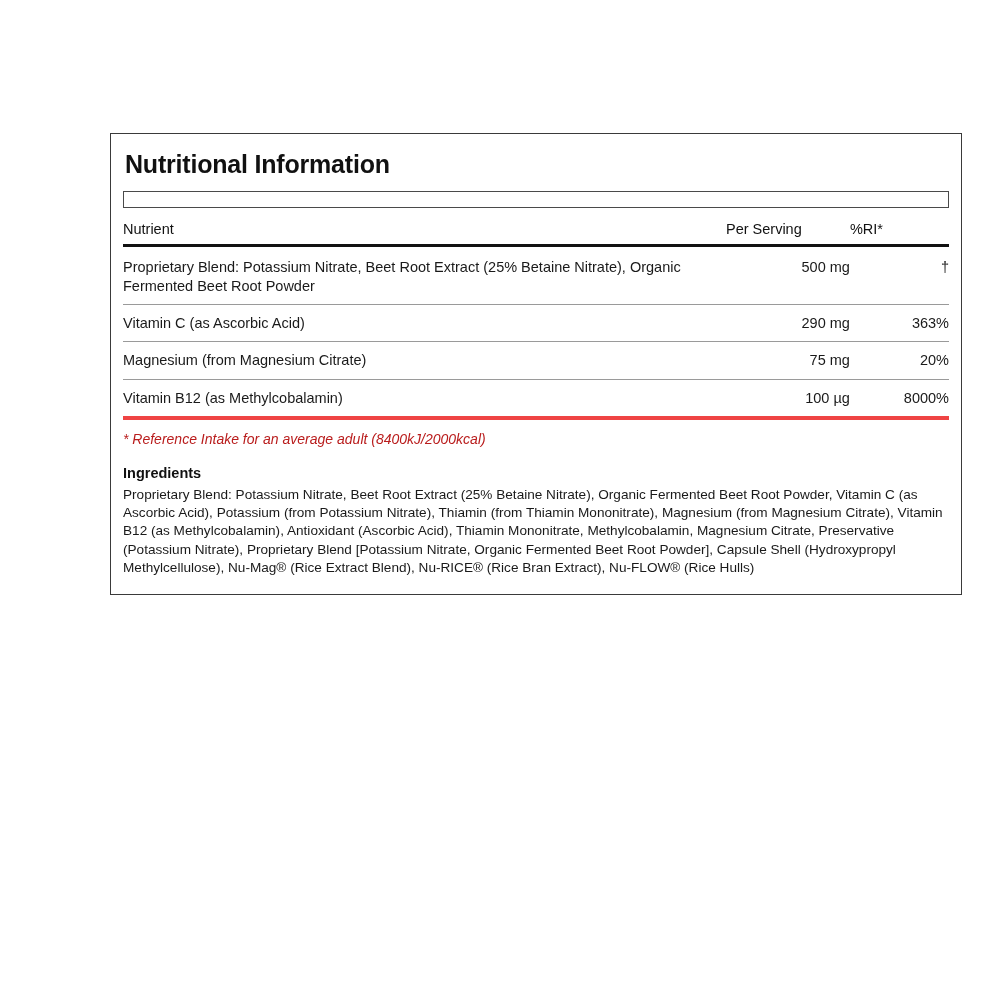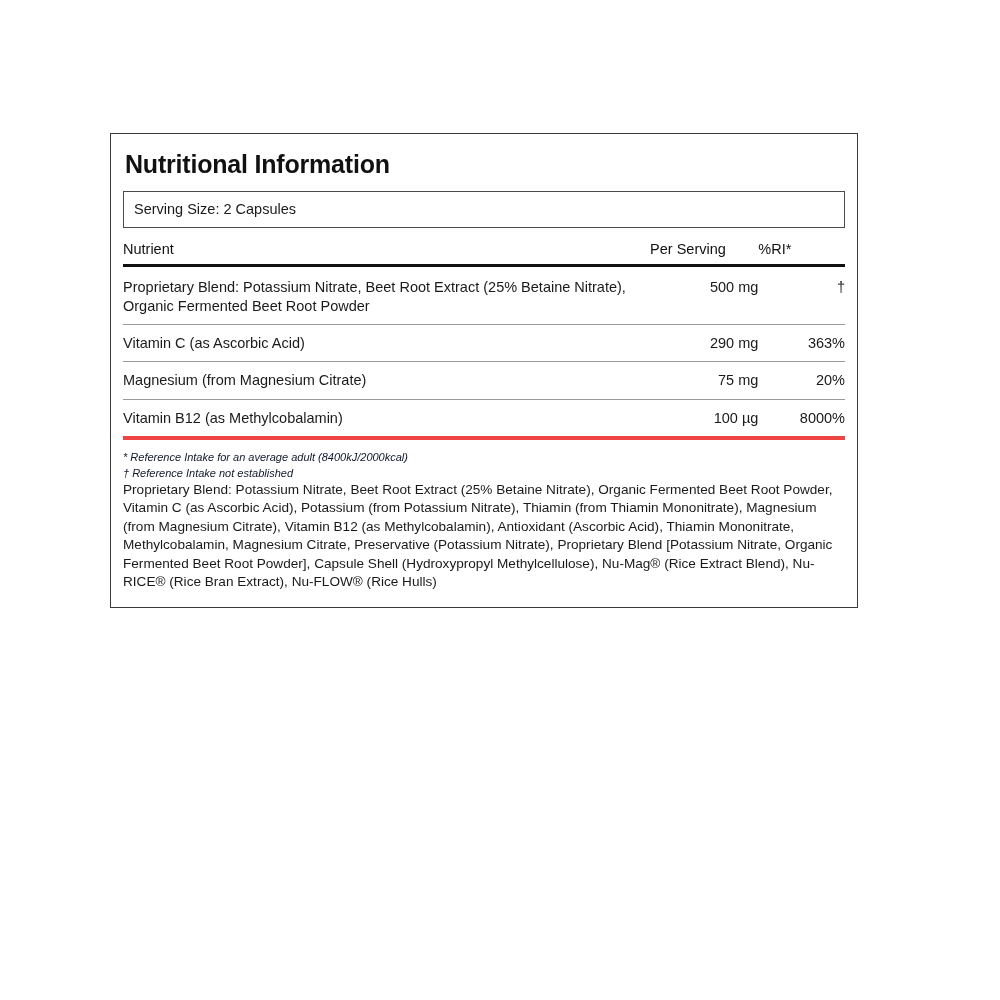--- a/index.html
+++ b/index.html
@@ -12,21 +12,21 @@
     height: 1000px;
     font-family: "Liberation Sans", sans-serif;
     color: #1a1a1a;
     -webkit-font-smoothing: antialiased;
   }
 
   .panel {
     position: absolute;
     left: 110px;
     top: 133px;
-    width: 748px;
+    width: 852px;
     border: 1.5px solid #3a3a3a;
     box-sizing: border-box;
     background: #ffffff;
     padding: 14px 12px 16px 12px;
   }
 
   .panel-title {
     font-size: 25px;
     font-weight: bold;
     color: #111111;
@@ -82,23 +82,23 @@
   }
   table.nutri tbody tr:first-child td { padding-top: 11px; }
   table.nutri tbody tr:last-child td {
     border-bottom: 4px solid #ef4444;
   }
 
   .footnotes {
     margin-top: 10px;
   }
   .footnote {
-    font-size: 11px;
+    font-size: 14px;
     font-style: italic;
-    color: #0f172a;
+    color: #b91c1c;
     line-height: 1.42;
   }
 
   .ingredients-heading {
     font-size: 14.5px;
     font-weight: bold;
     color: #111111;
     margin-top: 15px;
     margin-bottom: 5px;
   }
@@ -110,21 +110,20 @@
   }
 </style>
 </head>
 <body>
 
 <div class="panel">
 
   <div class="panel-title">Nutritional Information</div>
 
   <div class="serving-box">
-    <div class="serving-line">Serving Size: 2 Capsules</div>
   </div>
 
   <table class="nutri">
     <colgroup>
       <col class="c-nutrient">
       <col class="c-serving">
       <col class="c-ri">
     </colgroup>
     <thead>
       <tr>
@@ -152,18 +151,18 @@
         <tr>
           <td>Vitamin B12 (as Methylcobalamin)</td>
           <td class="num">100 µg</td>
           <td class="num">8000%</td>
         </tr>
       </tbody>
   </table>
 
   <div class="footnotes">
     <div class="footnote">* Reference Intake for an average adult (8400kJ/2000kcal)</div>
-    <div class="footnote">† Reference Intake not established</div>
   </div>
 
+  <div class="ingredients-heading">Ingredients</div>
   <div class="ingredients-body">Proprietary Blend: Potassium Nitrate, Beet Root Extract (25% Betaine Nitrate), Organic Fermented Beet Root Powder, Vitamin C (as Ascorbic Acid), Potassium (from Potassium Nitrate), Thiamin (from Thiamin Mononitrate), Magnesium (from Magnesium Citrate), Vitamin B12 (as Methylcobalamin), Antioxidant (Ascorbic Acid), Thiamin Mononitrate, Methylcobalamin, Magnesium Citrate, Preservative (Potassium Nitrate), Proprietary Blend [Potassium Nitrate, Organic Fermented Beet Root Powder], Capsule Shell (Hydroxypropyl Methylcellulose), Nu-Mag® (Rice Extract Blend), Nu-RICE® (Rice Bran Extract), Nu-FLOW® (Rice Hulls)</div>
 
 </div>
 
 </body></html>

